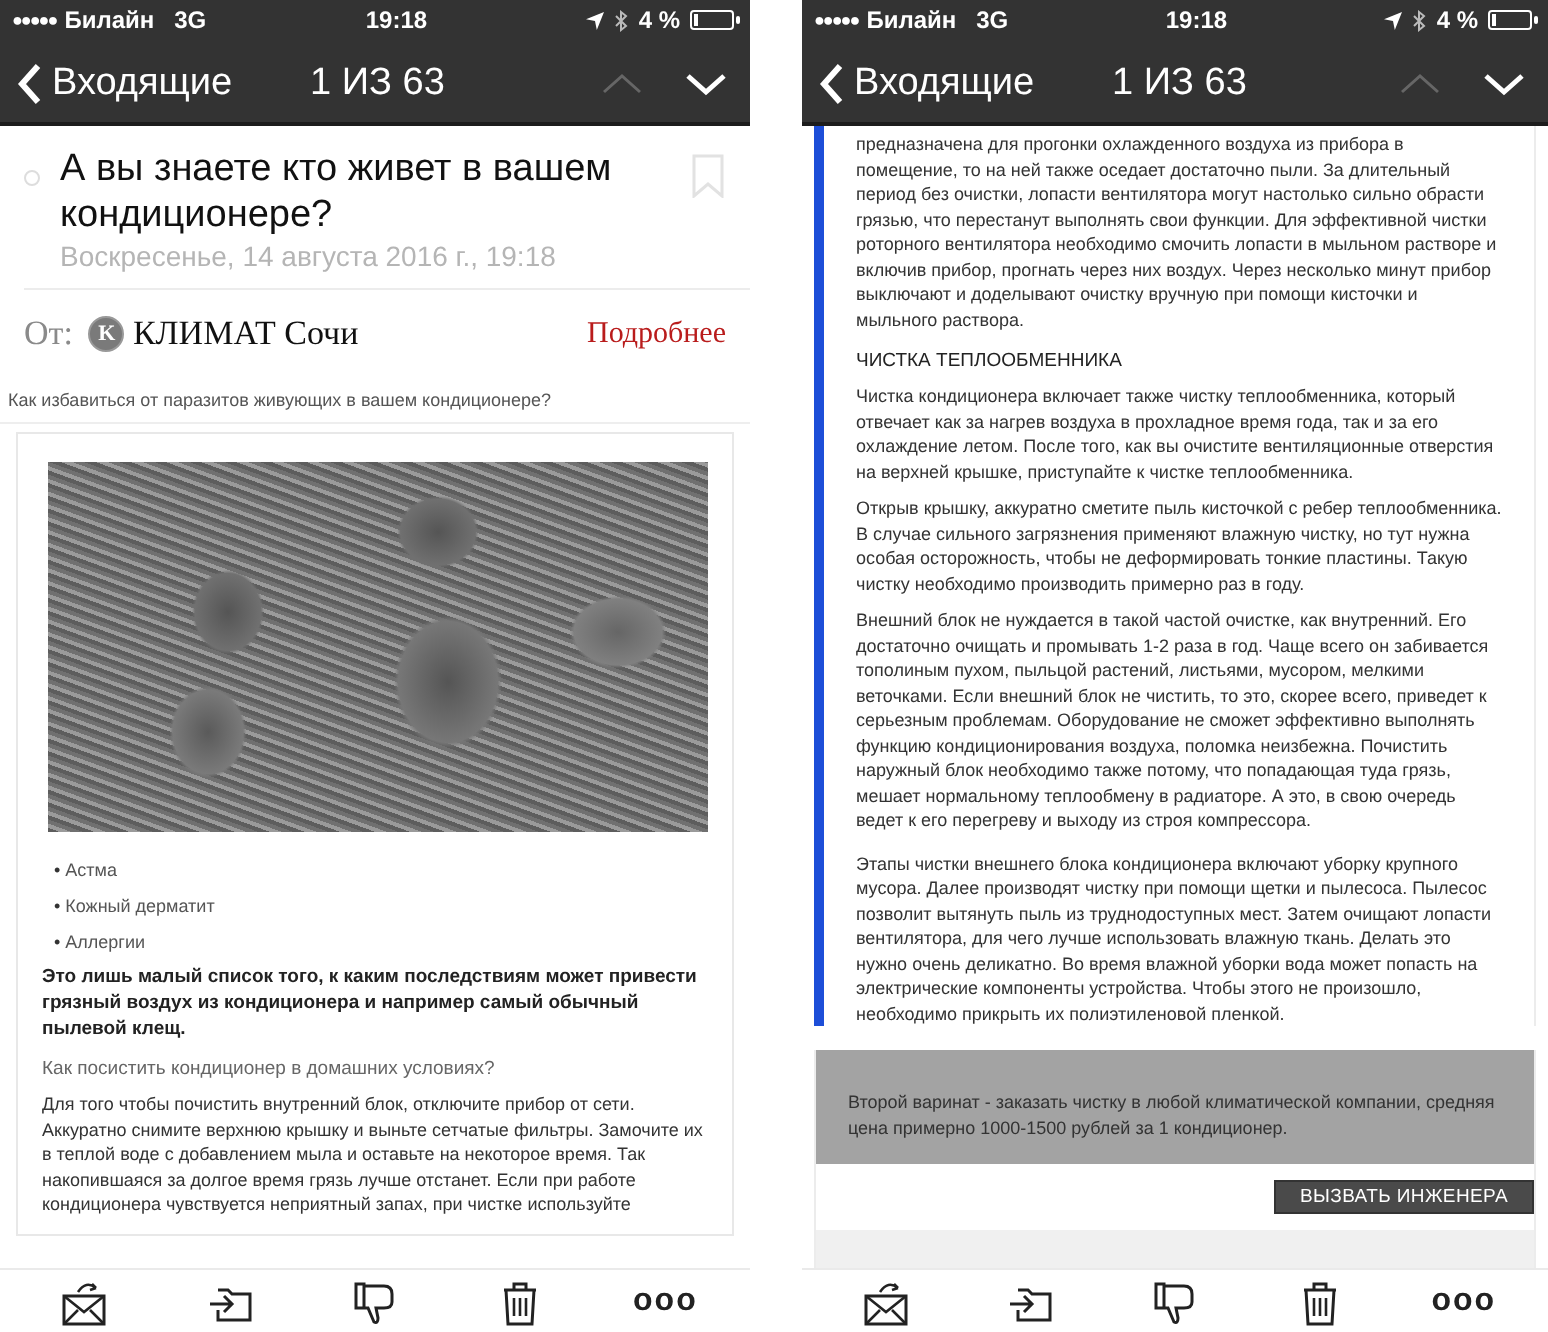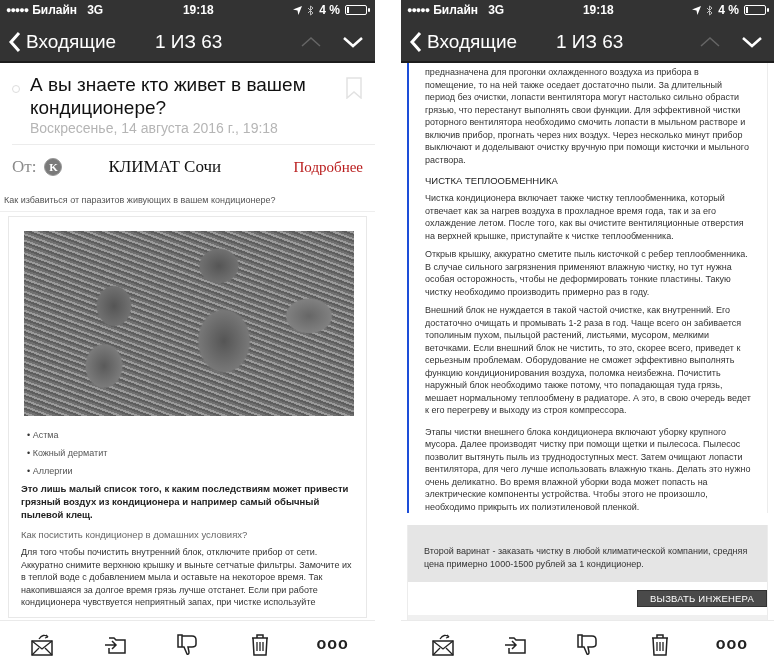--- a/index.html
+++ b/index.html
@@ -29,21 +29,21 @@
   
   .subject-wrap { position: relative; padding: 10px 46px 0 30px; }
   .unread-dot { position: absolute; left: 12px; top: 22px; width: 8px; height: 8px; border: 1px solid #ddd; border-radius: 50%; }
   .subject { font-size: 19px; line-height: 23px; color: #111; }
   .date { font-size: 14px; color: #b5b5b5; margin-top: 1px; }
   .bookmark { position: absolute; right: 12px; top: 14px; width: 18px; height: 22px; }
   .sep { height: 1px; background: #ececec; margin: 8px 0 0 12px; }
   .from-row { display: flex; align-items: center; height: 44px; padding: 0 12px; font-size: 17px; font-family: Liberation Serif, serif; }
   .from-label { color: #8a8a8a; margin-right: 8px; }
   .avatar { width: 18px; height: 18px; border-radius: 50%; background: #7a7a7a; color: #fff; font-size: 11px; display: flex; align-items: center; justify-content: center; margin-right: 4px; font-weight: bold; border: 1px solid #999; }
-  .sender { color: #111; font-size: 17px; margin-left: 42px; }
+  .sender { color: #111; font-size: 17px; }
   .details { margin-left: auto; color: #b91c1c; font-size: 15px; }
   .preview { font-size: 9px; color: #555; padding: 6px 4px; border-bottom: 1px solid #eee; }
 
   .card { margin: 4px 8px 0 8px; border: 1px solid #e8e8e8; padding: 8px 12px; background: #fff; }
   .mites { width: 330px; height: 185px; margin: 6px 0 0 3px; background:
       radial-gradient(ellipse 45px 55px at 200px 110px, #555 0%, #777 55%, transparent 60%),
       radial-gradient(ellipse 32px 38px at 80px 135px, #5a5a5a 0%, #7a7a7a 55%, transparent 60%),
       radial-gradient(ellipse 30px 35px at 90px 75px, #555 0%, #707070 55%, transparent 60%),
       radial-gradient(ellipse 34px 30px at 195px 35px, #555 0%, #707070 55%, transparent 60%),
       radial-gradient(ellipse 40px 30px at 285px 85px, #666 0%, #808080 55%, transparent 60%),
@@ -51,31 +51,31 @@
       #777; }
   ul.bullets { list-style: none; margin: 10px 0 0 6px; }
   ul.bullets li { font-size: 9px; color: #555; height: 18px; line-height: 18px; }
   ul.bullets li::before { content: "• "; color: #333; }
   .bold-para { font-size: 9.5px; font-weight: bold; line-height: 13px; margin-top: 2px; color: #222; }
   .q { font-size: 9.5px; color: #666; margin-top: 8px; }
   .h { font-size: 10px; color: #222; margin-top: 8px; }
   .p { font-size: 9px; line-height: 12.5px; color: #333; margin-top: 6px; }
 
   
-  .rcard { margin: 0 6px 0 6px; border-left: 2px solid #1d4ed8; border-right: 1px solid #ececec; padding: 3px 16px 0 16px; background: #fff; }
+  .rcard { margin: 0 6px 0 6px; border-left: 5px solid #1d4ed8; border-right: 1px solid #ececec; padding: 3px 16px 0 16px; background: #fff; }
   .rcard .p { font-size: 9px; line-height: 12.5px; margin-top: 6px; }
   .rcard .p:first-child { margin-top: 0; }
   .rcard .h { margin-top: 9px; font-size: 9.5px; }
-  .promo { margin: 12px 6px 0 6px; background: #e5e5e5; padding: 20px 16px 0 16px; border-left: 1px solid #ececec; border-right: 1px solid #ececec; }
+  .promo { margin: 12px 6px 0 6px; background: #a3a3a3; padding: 20px 16px 0 16px; border-left: 1px solid #ececec; border-right: 1px solid #ececec; }
   .promo .p { font-size: 9px; margin-top: 0; }
   .cta-wrap { background: #fff; margin: 12px -16px 0 -16px; padding: 6px 0 8px; text-align: right; }
   .cta { display: inline-block; background: #4a4a4a; color: #fff; font-size: 9.5px; padding: 2px 12px; border: 1px solid #333; letter-spacing: 0.2px; }
   .promo-bottom { height: 20px; background: #f0f0f0; margin: 0 -16px; }
 
-  .toolbar { position: absolute; left: 0; right: 0; bottom: 0; height: 46px; background: #fff; border-top: 1px solid #eaeaea; display: flex; align-items: center; justify-content: space-around; padding: 0 6px; }
+  .toolbar { position: absolute; left: 0; right: 0; bottom: 0; height: 32px; background: #fff; border-top: 1px solid #eaeaea; display: flex; align-items: center; justify-content: space-around; padding: 0 6px; }
   .tool { width: 28px; height: 28px; display: flex; align-items: center; justify-content: center; cursor: pointer; }
   .tool svg { width: 26px; height: 26px; }
   .more { font-size: 16px; letter-spacing: 1px; color: #222; font-weight: bold; }
 </style>
 </head>
 <body>
 
 <div class="phone left">
   <div class="topbar">
     <div class="statusbar">

